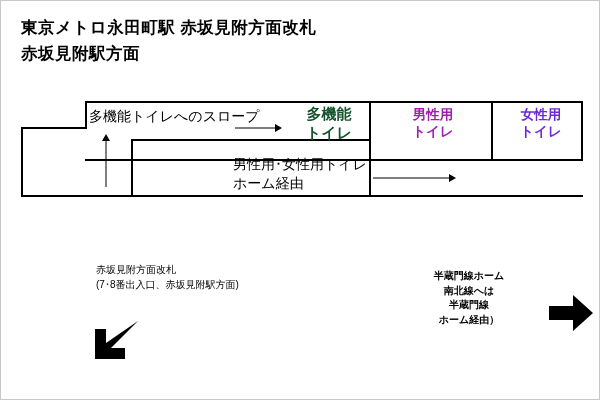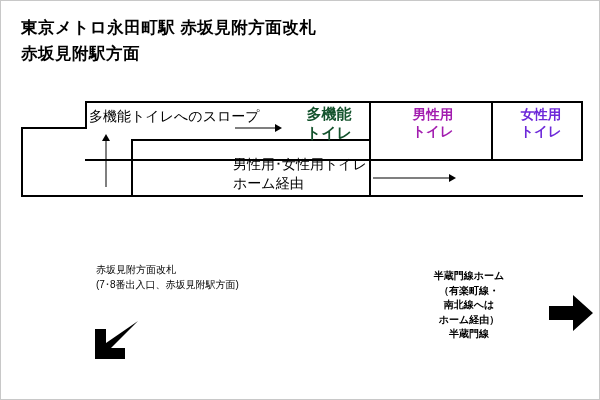--- a/index.html
+++ b/index.html
@@ -194,24 +194,23 @@
     <div>(7･8番出入口、赤坂見附駅方面)</div>
   </div>
   <div class="big-arrow" style="left:90px; top:318px;">
     <svg width="52" height="46" viewBox="0 0 52 46" xmlns="http://www.w3.org/2000/svg">
       <polygon points="47,2 20,29 34,29 34,40 4,40 4,10 15,10 15,24" fill="#000000"></polygon>
     </svg>
   </div>
 
   <div class="caption center" style="left:398px; top:268px; width:140px;">
     <div>半蔵門線ホーム</div>
-    <div>（有楽町線・</div>
     <div>南北線へは</div>
+    <div>半蔵門線</div>
     <div>ホーム経由）</div>
-    <div>半蔵門線</div>
   </div>
   <div class="big-arrow" style="left:546px; top:292px;">
     <svg width="48" height="40" viewBox="0 0 48 40" xmlns="http://www.w3.org/2000/svg">
       <polygon points="2,13 26,13 26,2 46,20 26,38 26,27 2,27" fill="#000000"></polygon>
     </svg>
   </div>
 
 </div>
 
 </body></html>

